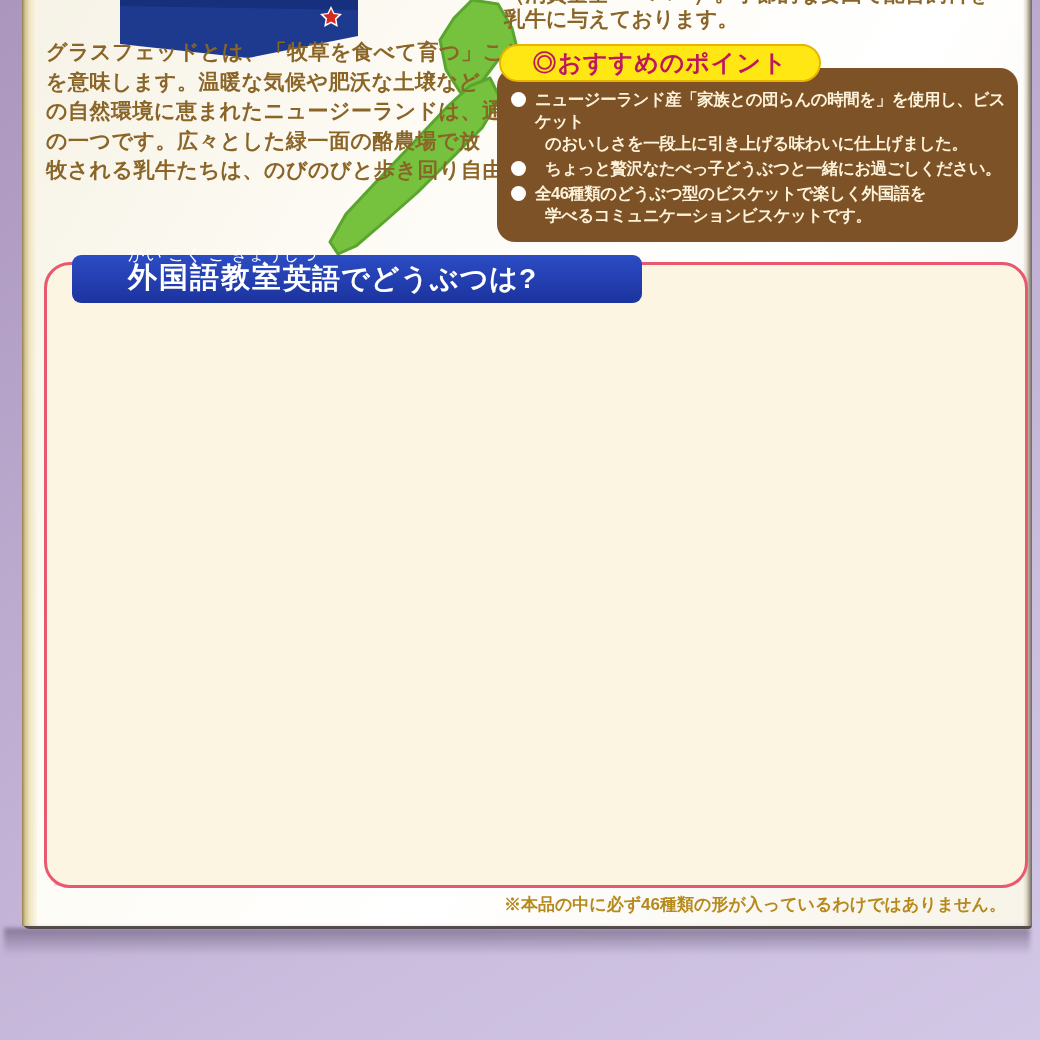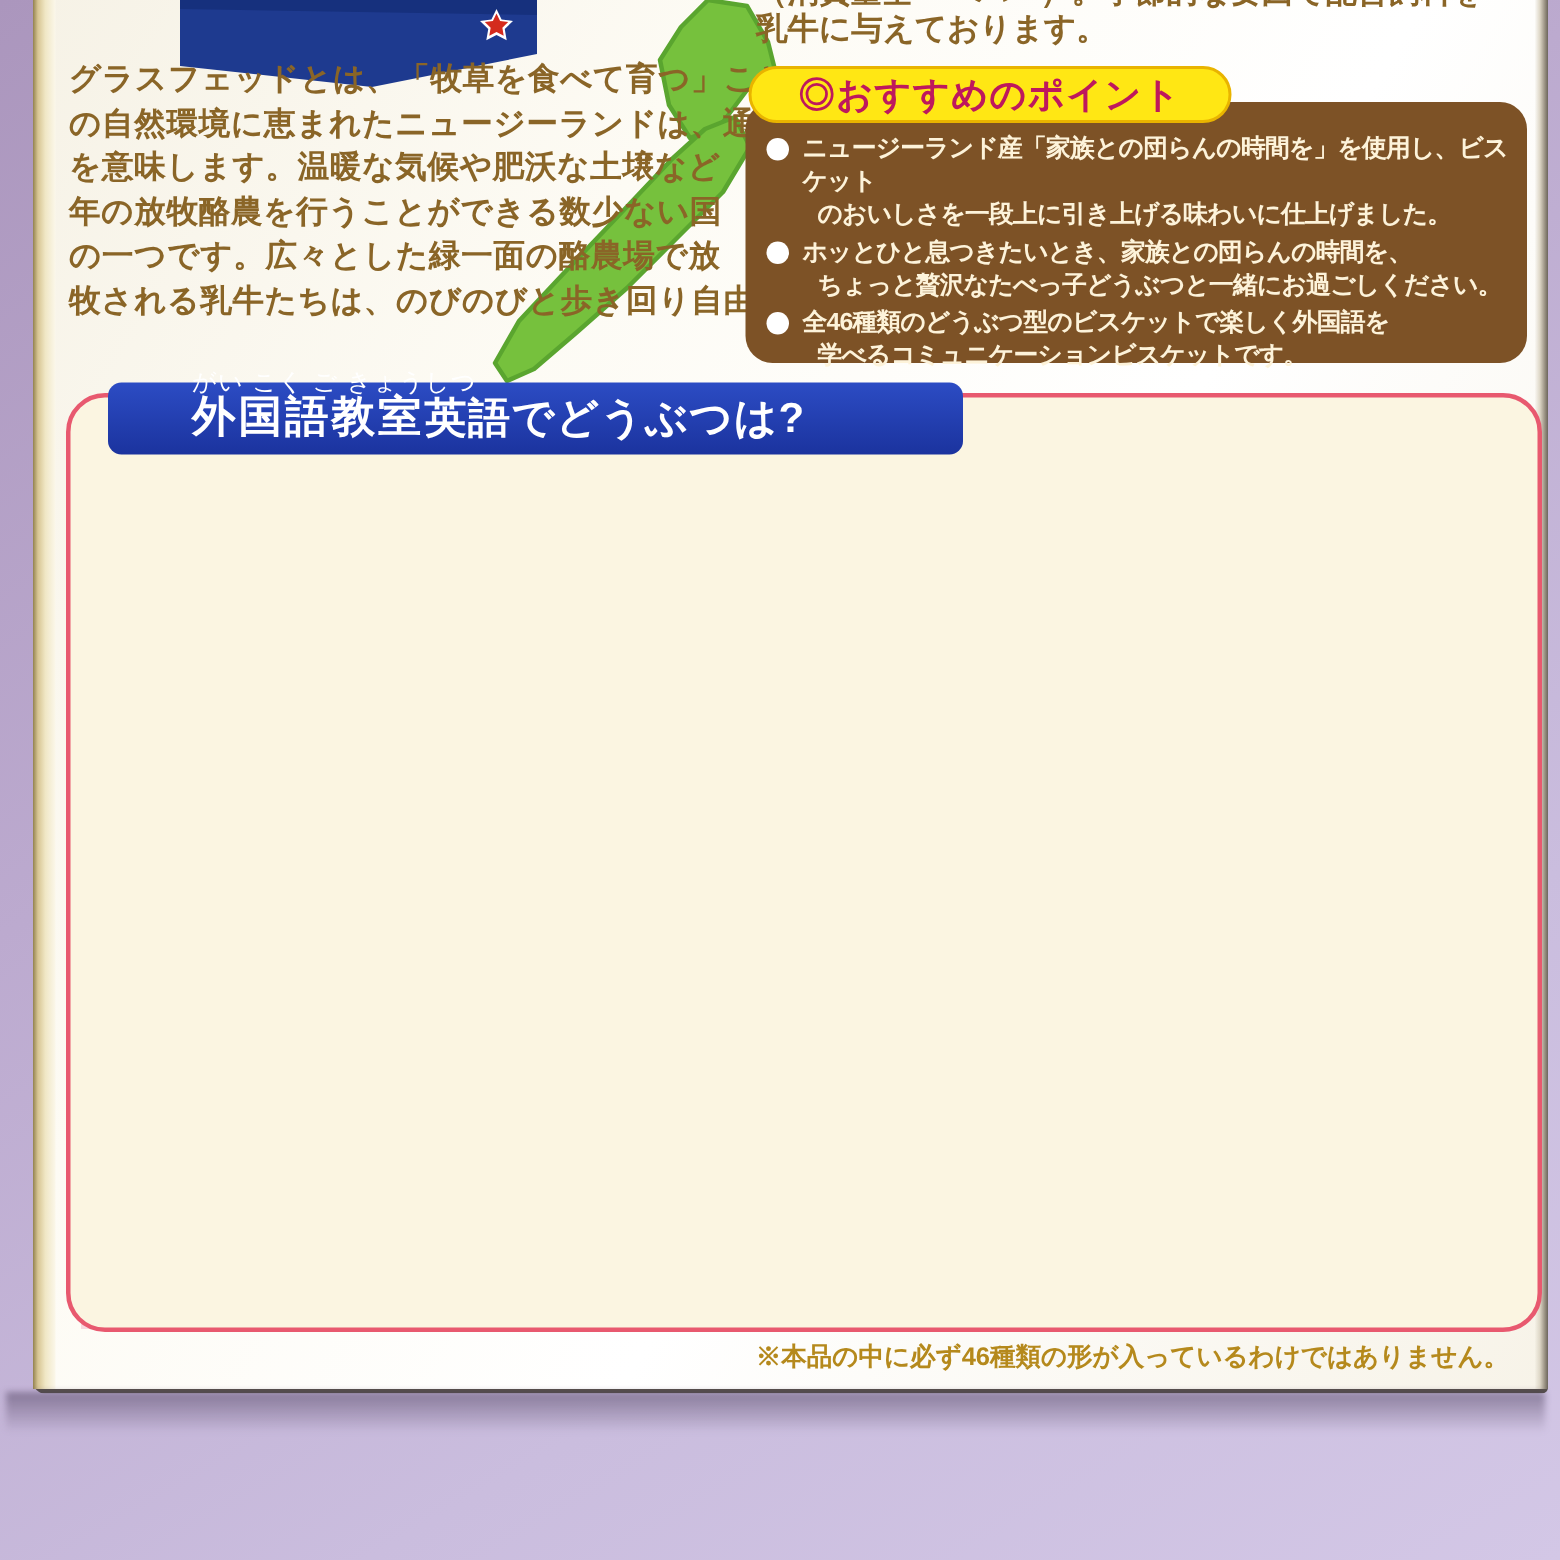--- a/index.html
+++ b/index.html
@@ -120,43 +120,41 @@
     </g>
   </svg>
 
   <svg class="nz-map" viewBox="0 0 212 262">
     <path d="M150 0 L176 4 L190 28 L196 52 L176 60 L158 84 L138 92 L124 70 L118 40 L132 18 Z" fill="#76c13d" stroke="#5aa52f" stroke-width="3" stroke-linejoin="round"></path>
     <path d="M168 78 L178 98 L160 128 L128 160 L96 192 L62 222 L34 246 L16 254 L8 242 L24 214 L54 182 L92 142 L126 106 L148 86 Z" fill="#76c13d" stroke="#5aa52f" stroke-width="3" stroke-linejoin="round"></path>
   </svg>
 
   <div class="intro">
     <div>グラスフェッドとは、「牧草を食べて育つ」こと</div>
+    <div>を意味します。温暖な気候や肥沃な土壌など</div>
     <div>の自然環境に恵まれたニュージーランドは、通</div>
-    <div>を意味します。温暖な気候や肥沃な土壌など</div>
-    <div>年の放牧酪農を行うことができる数少ない国</div>
     <div>の一つです。広々とした緑一面の酪農場で放</div>
     <div>牧される乳牛たちは、のびのびと歩き回り自由</div>
   </div>
 
   <div class="feed-note">
     <div>（消費量全・・バ・）。季節的な要因で配合飼料を</div>
     <div>乳牛に与えております。</div>
   </div>
 
   <div class="points-title">◎おすすめのポイント</div>
 
   <div class="points-box">
     <div class="point-item">
       <span class="bullet"></span>
       <div>ニュージーランド産「家族との団らんの時間を」を使用し、ビスケット</div>
       <div class="cont">のおいしさを一段上に引き上げる味わいに仕上げました。</div>
     </div>
     <div class="point-item">
       <span class="bullet"></span>
-      <div>ホッとひと息つきたいとき、家族との団らんの時間を、</div>
       <div class="cont">ちょっと贅沢なたべっ子どうぶつと一緒にお過ごしください。</div>
     </div>
     <div class="point-item">
       <span class="bullet"></span>
       <div>全46種類のどうぶつ型のビスケットで楽しく外国語を</div>
       <div class="cont">学べるコミュニケーションビスケットです。</div>
     </div>
   </div>
 
   <div class="panel"></div>

